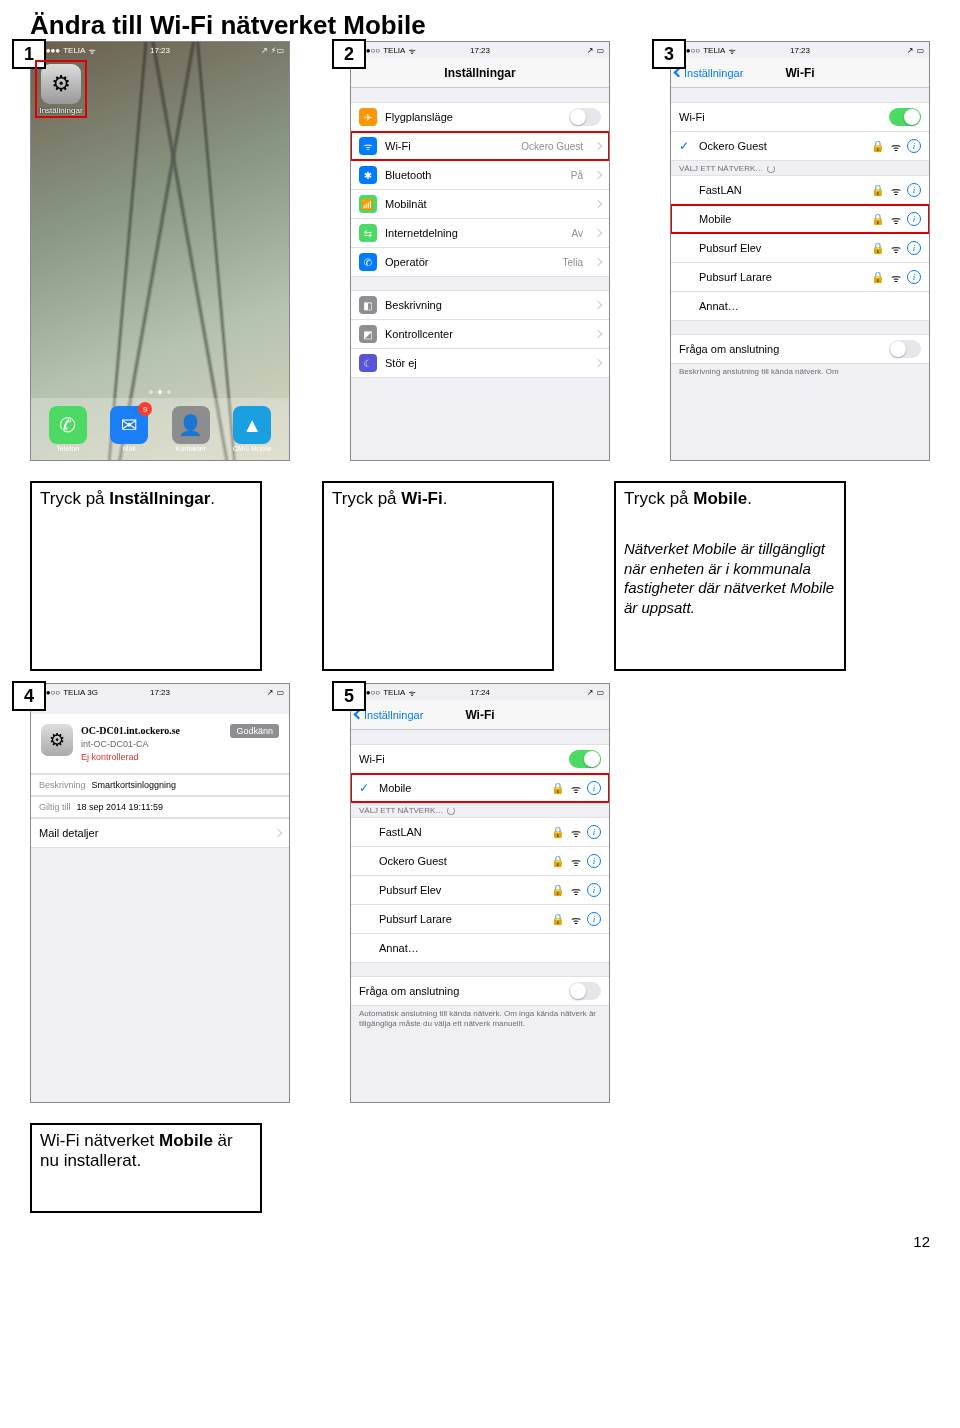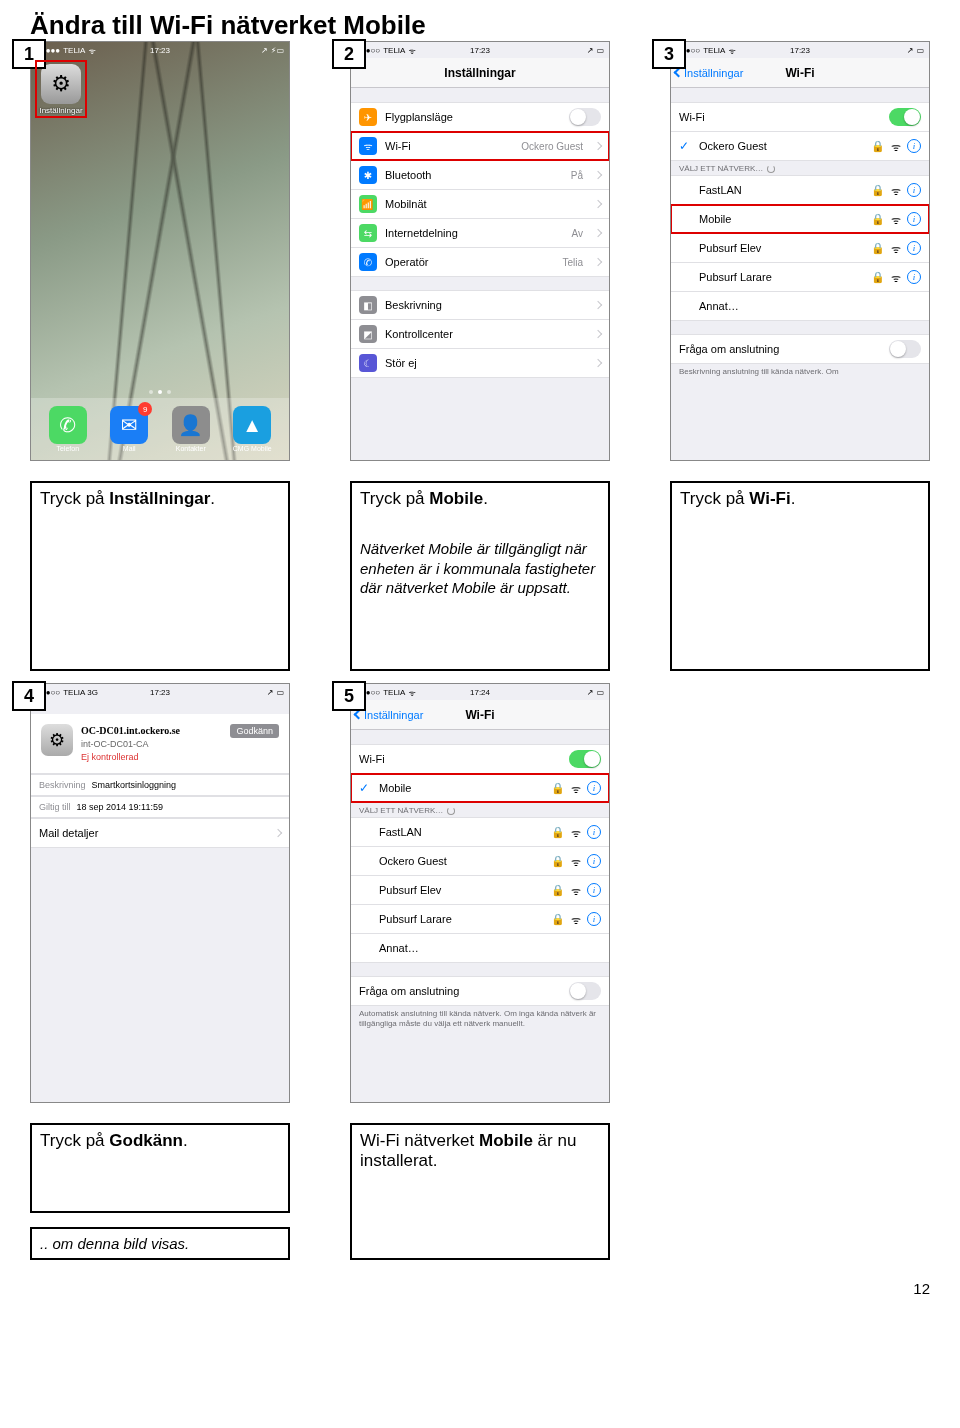--- a/index.html
+++ b/index.html
@@ -143,21 +143,21 @@
   
   .hl {
     position: absolute;
     border: 2px solid #d00;
     pointer-events: none;
     z-index: 10;
   }
   
   .caption {
     border: 2px solid #000;
-    width: 260px;
+    width: 232px;
     padding: 6px 8px;
     font-size: 17px;
     min-height: 32px;
     margin-top: 8px;
   }
   .caption.tall { min-height: 190px; }
   .caption .sub { font-style: italic; font-size: 15px; margin-top: 30px; line-height: 1.3; }
   
   .home-bg {
     position: absolute; inset: 0;
@@ -466,25 +466,25 @@
       <div class="footer-text">Beskrivning anslutning till kända nätverk. Om</div>
     </div>
   </div>
 </div>
 
 <div class="row">
   <div class="caption tall">
     <span>Tryck på <b>Inställningar</b>.</span>
   </div>
   <div class="caption tall">
+    <span>Tryck på <b>Wi-Fi</b>.</span>
+  </div>
+  <div class="caption tall">
     <span>Tryck på <b>Mobile</b>.</span>
     <div class="sub">Nätverket Mobile är tillgängligt när enheten är i kommunala fastigheter där nätverket Mobile är uppsatt.</div>
-  </div>
-  <div class="caption tall">
-    <span>Tryck på <b>Wi-Fi</b>.</span>
   </div>
 </div>
 
 <div class="row" style="margin-top:4px;">
 
   <div class="col">
     <div class="step-num">4</div>
     <div class="phone">
       <div class="statusbar dark">
         <span class="sb-left">
@@ -622,27 +622,19 @@
             </span>
         </div>
       </div>
       <div class="footer-text">Automatisk anslutning till kända nätverk. Om inga kända nätverk är tillgängliga måste du välja ett nätverk manuellt.</div>
     </div>
   </div>
   <div class="col"></div>
 </div>
 
 <div class="row">
-  <div style="width:260px;">
-    <div class="caption" style="min-height:90px;">
-      <span>Tryck på <b>Godkänn</b>.</span>
-    </div>
-    <div class="caption" style="margin-top:14px;font-style:italic;font-size:15px;">
-      <span>.. om denna bild visas.</span>
-    </div>
-  </div>
   <div class="caption" style="min-height:90px;">
     <span>Wi-Fi nätverket <b>Mobile</b> är nu installerat.</span>
   </div>
   <div style="width:260px;"></div>
 </div>
 
 <div class="pagenum">12</div>
 
 </body></html>

